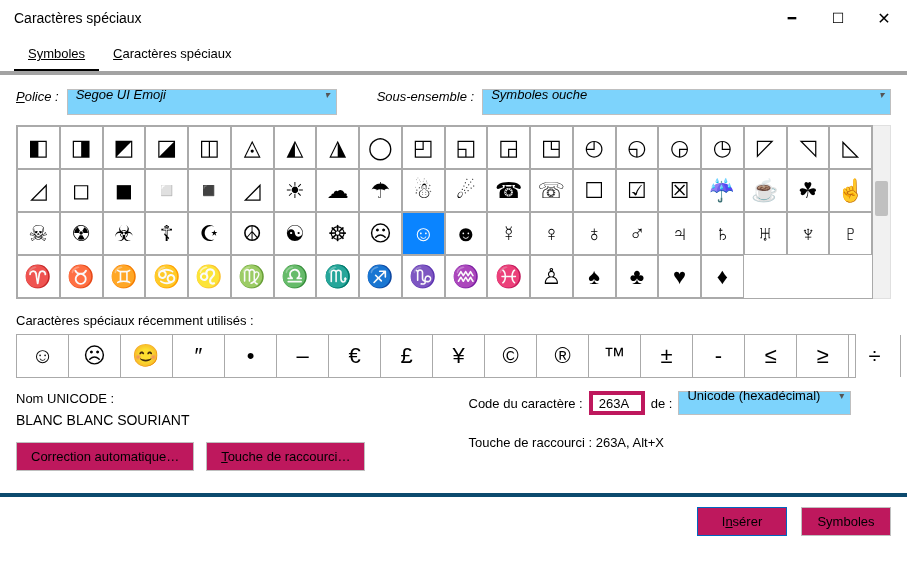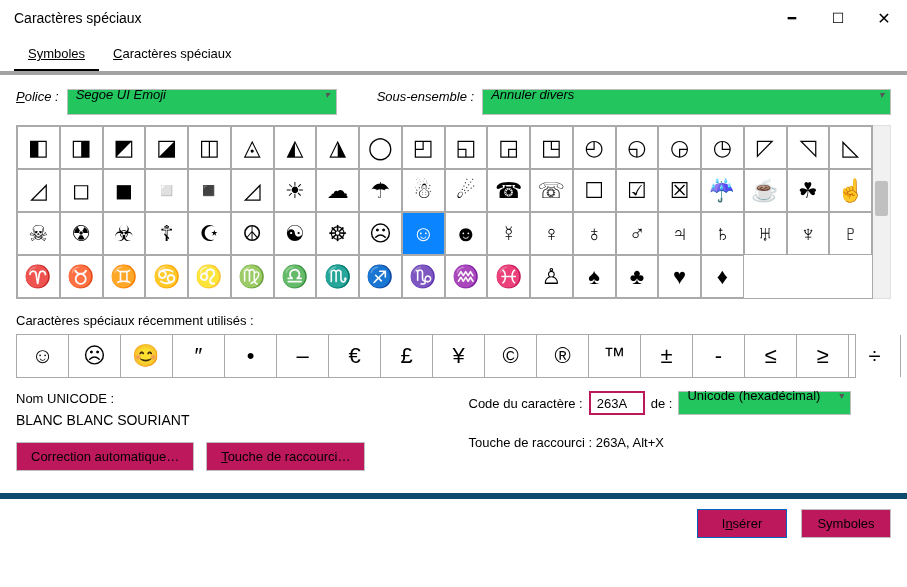--- a/index.html
+++ b/index.html
@@ -14,21 +14,21 @@
 .tab { padding: 6px 14px 8px 14px; cursor: pointer; font-size: 13px; }
 .tab.active { border-bottom: 2px solid #000; }
 .tab .u { text-decoration: underline; }
 
 .content { padding: 14px 16px 8px 16px; }
 
 .row { display: flex; align-items: flex-start; gap: 8px; margin-bottom: 10px; font-style: italic; }
 .lbl { font-size: 13px; }
 .lbl .u { text-decoration: underline; }
 
-.combo { display: flex; align-items: center; border: 1px solid #bfbfbf; height: 26px; padding: 0 6px 16px 8px; background: #22c55e; cursor: pointer; }
+.combo { display: flex; align-items: center; border: 1px solid #bfbfbf; height: 26px; padding: 0 6px 16px 8px; background: #7dd3fc; cursor: pointer; }
 .combo span.val { flex: 1; font-size: 13px; }
 .combo .caret { font-size: 10px; color: #555; margin-left: 6px; }
 
 .gridwrap { display: flex; }
 .grid { border: 1px solid #aaa; display: grid; grid-template-columns: repeat(20, 1fr); flex: 1; }
 .cell { border: 1px solid #aaa; height: 43px; display: flex; align-items: center; justify-content: center; font-size: 22px; cursor: pointer; background: #fff; }
 .cell.sel { background: #0a84ff; color: #fff; }
 .scroll { width: 18px; background: #f1f1f1; position: relative; border: 1px solid #e0e0e0; border-left: none; }
 .thumb { position: absolute; left: 2px; right: 2px; top: 55px; height: 35px; background: #c0c0c0; border-radius: 2px; }
 
@@ -43,26 +43,26 @@
 .uname-lbl { margin-bottom: 6px; }
 .uname-val { font-size: 14px; margin-bottom: 14px; }
 
 .btnrow { display: flex; gap: 12px; }
 .btn { border: 1px solid #bfbfbf; padding: 6px 14px; background: #be185d; cursor: pointer; font-size: 13px; }
 .btn .u { text-decoration: underline; }
 .btn.primary { border: 1.5px solid #0067c0; color: #000; }
 
 .right { flex: 1; font-size: 13px; }
 .coderow { display: flex; align-items: center; gap: 6px; margin-bottom: 10px; flex-wrap: wrap; }
-.txtin { border: 2px solid #be185d; height: 24px; padding: 0 6px; width: 56px; font-size: 13px; }
+.txtin { border: 4px solid #be185d; height: 24px; padding: 0 6px; width: 56px; font-size: 13px; }
 .combo.sm { height: 24px; }
 
 .shortcut { margin-top: 20px; }
 
-.footer { display: flex; justify-content: flex-end; gap: 14px; padding: 10px 16px 14px 0; border-top: 6px solid #0c4a6e; margin-top: 14px; }
+.footer { display: flex; justify-content: flex-end; gap: 14px; padding: 10px 16px 14px 0; border-top: 4px solid #0c4a6e; margin-top: 14px; }
 .footer .btn { min-width: 90px; text-align: center; }
 </style>
 </head>
 <body>
 
 <div class="titlebar">
   <div class="title">Caractères spéciaux</div>
   <div class="winctrls">
     <span>━</span>
     <span>☐</span>
@@ -79,21 +79,21 @@
 
   <div class="row">
     <span class="lbl"><span class="u">P</span><span id="fontlblrest">olice :</span></span>
     <div class="combo" style="width:270px">
       <span class="val">Segoe UI Emoji</span>
       <span class="caret">▾</span>
     </div>
     <div style="width:24px"></div>
     <span class="lbl">Sous-ensemble :</span>
     <div class="combo" style="flex:1">
-      <span class="val">Annuler divers</span>
+      <span class="val">Symboles ouche</span>
       <span class="caret">▾</span>
     </div>
   </div>
 
   <div class="gridwrap">
     <div class="grid" id="chargrid">
         <div class="cell">◧</div>
         <div class="cell">◨</div>
         <div class="cell">◩</div>
         <div class="cell">◪</div>

